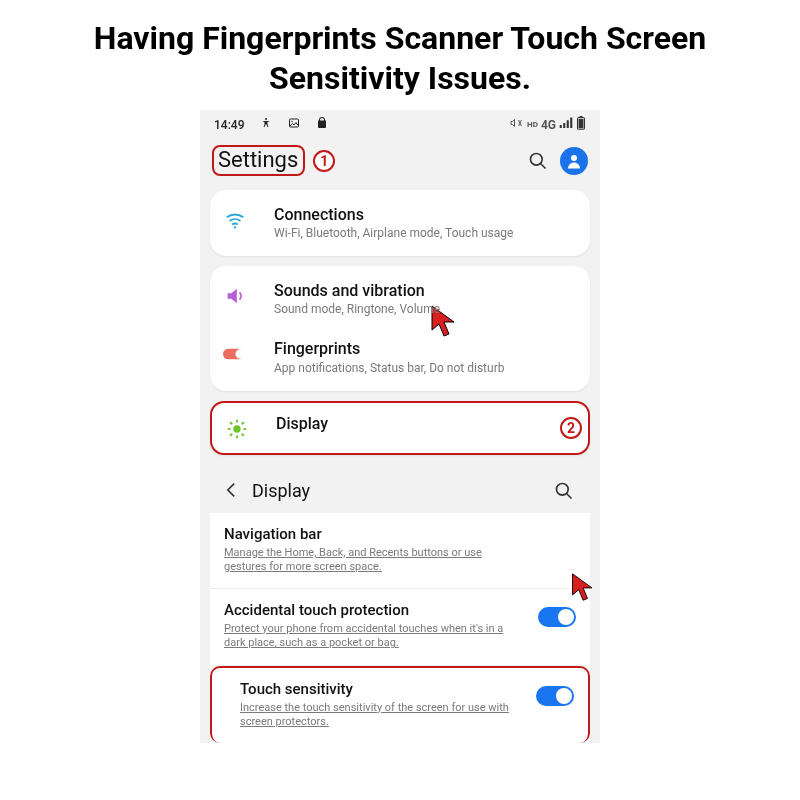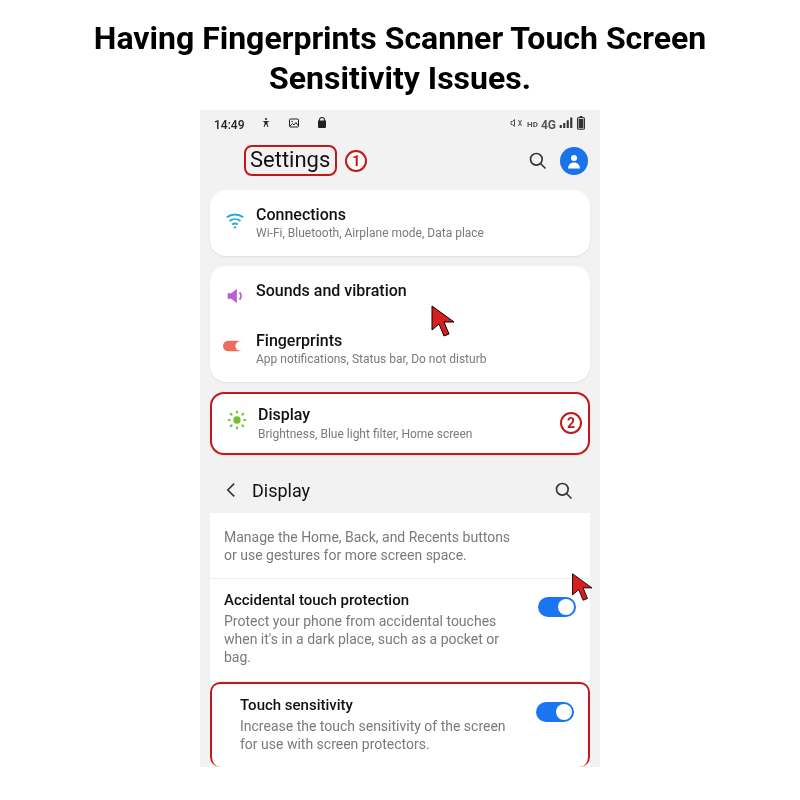--- a/index.html
+++ b/index.html
@@ -44,21 +44,20 @@
     padding: 8px 12px 14px 12px;
     gap: 8px;
   }
   .header-title {
     font-size: 22px;
     color: #111;
     flex: 0 0 auto;
     border: 2px solid #c31818;
     border-radius: 8px;
     padding: 0px 5px 2px 4px;
-    margin-left: 32px;
   }
   .step-bubble {
     border: 2px solid #c31818;
     border-radius: 50%;
     width: 22px; height: 22px;
     display:flex; align-items:center; justify-content:center;
     font-weight:700; color:#c31818; font-size:14px;
     background:#fff;
   }
   .header-spacer { flex:1; }
@@ -69,21 +68,21 @@
     background:#fff;
     border-radius:16px;
     margin:0 10px 10px 10px;
     padding: 4px 0;
     box-shadow: 0 1px 2px rgba(0,0,0,0.08);
   }
   .row {
     display:flex;
     align-items:flex-start;
     padding:11px 14px 11px 12px;
-    gap:8px;
+    gap:26px;
     position:relative;
   }
   .row-icon {
     width:26px; height:26px;
     display:flex; align-items:center; justify-content:center;
     flex-shrink:0;
     margin-top:2px;
   }
   .row-text { flex:1; min-width:0; }
   .row-title { font-size:16px; color:#111; font-weight:500; line-height:1.2; }
@@ -107,21 +106,21 @@
     background:#fff;
     padding:12px 14px 14px 14px;
     border-bottom:1px solid #eee;
     display:flex;
     gap:10px;
     align-items:flex-start;
   }
   .setting-row:last-child { border-bottom:none;padding-left:28px; }
   .setting-text { flex:1; }
   .setting-title { font-size:15px; color:#111; font-weight:500; }
-  .setting-desc { font-size:14px; color:#7a7a7a; margin-top:3px; line-height:1.3; max-width: 300px;}
+  .setting-desc { font-size:11px; color:#7a7a7a; margin-top:3px; line-height:1.3; max-width: 300px; text-decoration: underline;}
   .toggle {
     width:38px; height:20px; border-radius:12px;
     background:#1976f0;
     position:relative;
     flex-shrink:0;
     margin-top:6px;
   }
   .toggle::after {
     content:""; position:absolute; right:2px; top:2px;
     width:16px; height:16px; border-radius:50%; background:#fff;
@@ -220,35 +219,36 @@
       <span class="row-icon">
         <svg width="22" height="22" viewBox="0 0 24 24">
             <path d="M3 9a15 15 0 0118 0" fill="none" stroke="#2aa8d8" stroke-width="2"></path>
             <path d="M6 13a10 10 0 0112 0" fill="none" stroke="#2aa8d8" stroke-width="2"></path>
             <path d="M9 17a5 5 0 016 0" fill="none" stroke="#2aa8d8" stroke-width="2"></path>
             <circle cx="12" cy="20" r="1.3" fill="#2aa8d8"></circle>
           </svg>
       </span>
       <div class="row-text">
         <div class="row-title">Connections</div>
-        <div class="row-sub">Wi-Fi, Bluetooth, Airplane mode, Data place</div>
+        <div class="row-sub">Wi-Fi, Bluetooth, Airplane mode, Touch usage</div>
       </div>
     </div>
   </div>
 
   <div class="card">
     <div class="row">
       <span class="row-icon">
         <svg width="22" height="22" viewBox="0 0 24 24">
             <path d="M4 9v6h4l6 5V4L8 9H4z" fill="#b95ed6"></path>
             <path d="M17 8a6 6 0 010 8" fill="none" stroke="#b95ed6" stroke-width="2"></path>
           </svg>
       </span>
       <div class="row-text">
         <div class="row-title">Sounds and vibration</div>
+        <div class="row-sub">Sound mode, Ringtone, Volume</div>
       </div>
     </div>
     <div class="row">
       <span class="row-icon">
         <svg width="24" height="18" viewBox="0 0 28 18">
             <rect x="0" y="3" width="24" height="12" rx="6" fill="#ec6d5e"></rect>
             <circle cx="20" cy="9" r="5.5" fill="#fff"></circle>
           </svg>
       </span>
       <div class="row-text">
@@ -270,21 +270,20 @@
               <line x1="19" y1="12" x2="22" y2="12"></line>
               <line x1="4.5" y1="4.5" x2="6.8" y2="6.8"></line>
               <line x1="17.2" y1="17.2" x2="19.5" y2="19.5"></line>
               <line x1="4.5" y1="19.5" x2="6.8" y2="17.2"></line>
               <line x1="17.2" y1="6.8" x2="19.5" y2="4.5"></line>
             </g>
           </svg>
       </span>
       <div class="row-text">
         <div class="row-title">Display</div>
-        <div class="row-sub">Brightness, Blue light filter, Home screen</div>
       </div>
     </div>
     <span class="step-bubble">2</span>
   </div>
 
   <div class="cursor" style="left:370px; top:462px;">
     <svg width="28" height="30" viewBox="0 0 30 34">
         <path d="M2 2 L2 26 L9 20 L14 32 L19 30 L14 18 L24 18 Z" fill="#d81f1f" stroke="#000" stroke-width="1"></path>
       </svg>
   </div>
@@ -301,20 +300,21 @@
         <svg width="20" height="20" viewBox="0 0 24 24">
             <circle cx="10" cy="10" r="7" fill="none" stroke="#333" stroke-width="2"></circle>
             <line x1="15" y1="15" x2="21" y2="21" stroke="#333" stroke-width="2"></line>
           </svg>
       </span>
     </div>
 
     <div style="background:#fff;">
       <div class="setting-row">
         <div class="setting-text">
+          <div class="setting-title">Navigation bar</div>
           <div class="setting-desc">Manage the Home, Back, and Recents buttons or use gestures for more screen space.</div>
         </div>
       </div>
 
       <div class="setting-row">
         <div class="setting-text">
           <div class="setting-title">Accidental touch protection</div>
           <div class="setting-desc">Protect your phone from accidental touches when it's in a dark place, such as a pocket or bag.</div>
         </div>
         <div class="toggle"></div>

